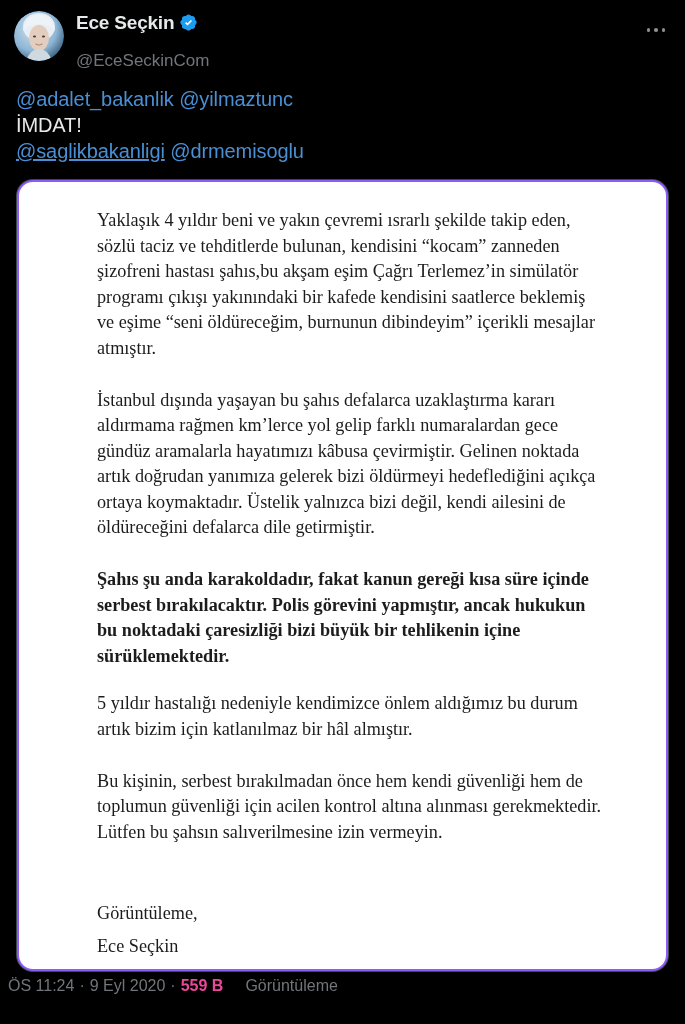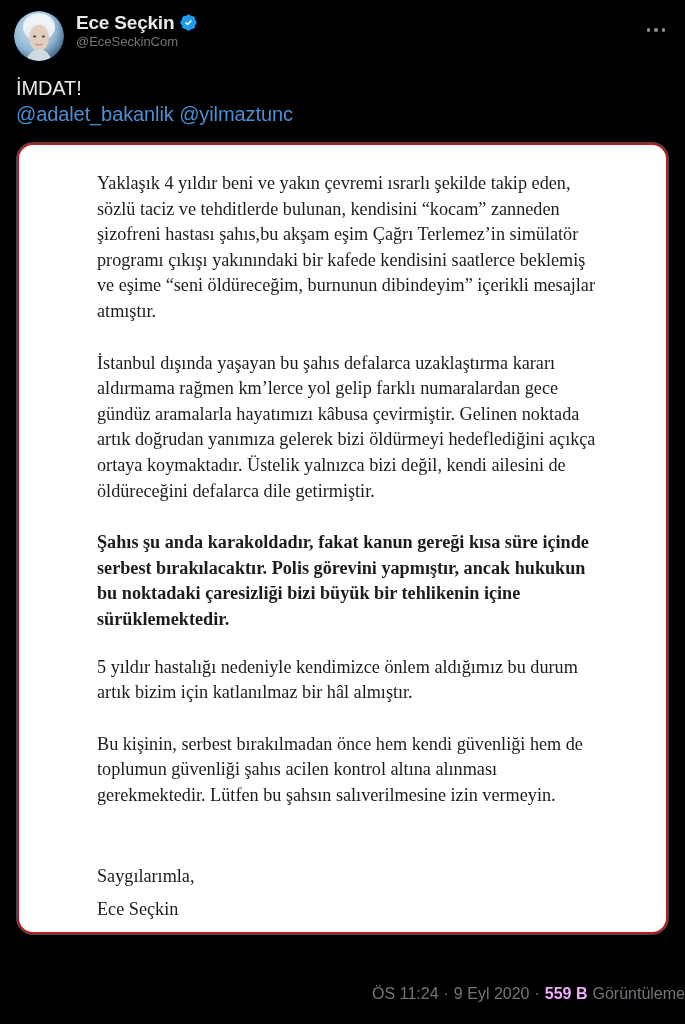--- a/index.html
+++ b/index.html
@@ -60,24 +60,24 @@
     letter-spacing: -0.2px;
     white-space: nowrap;
   }
   .verified-badge {
     width: 19px;
     height: 19px;
     flex: 0 0 19px;
     display: block;
   }
   .handle {
-    font-size: 13px;
+    font-size: 17px;
     color: #71767b;
     line-height: 1.3;
-    margin-top: 0;
+    margin-top: 16px;
     white-space: nowrap;
   }
 
   .more-menu {
     position: absolute;
     top: 20px;
     right: 14px;
     width: 30px;
     height: 20px;
     display: flex;
@@ -109,21 +109,21 @@
   .mention.underlined { text-decoration: underline; }
 
   
   .media-card {
     position: relative;
     margin: 16px 17px 0 17px;
     height: 791px;
     box-sizing: border-box;
     border-radius: 16px;
     background: #ffffff;
-    border: 2px solid #b91c1c;
+    border: 2px solid #8b5cf6;
     box-shadow: 0 0 0 1px rgba(190,212,230,0.35);
     overflow: hidden;
   }
   .letter {
     box-sizing: border-box;
     padding: 26px 62px 0 78px;
     font-family: "Liberation Serif", "DejaVu Serif", serif;
     color: #1c1c1c;
     font-size: 18.2px;
     line-height: 25.6px;
@@ -134,36 +134,35 @@
   }
   .letter p.tight { margin-bottom: 22px; font-weight: bold; }
   .letter .sign-block { margin-top: 52px; }
   .letter .sign-block .sig-line { display: block; line-height: 33px; }
 
   
   .tweet-footer {
     position: absolute;
     left: 0;
     right: 0;
-    bottom: 0;
+    bottom: 8px;
     height: 61px;
     display: flex;
     align-items: center;
-    padding: 0 0;
+    padding: 0 8px;
     box-sizing: border-box;
     font-size: 16px;
     color: #71767b;
-    justify-content: flex-end;
   }
   .tweet-footer .sep { margin: 0 5px; }
   .tweet-footer .views-count {
-    color: #f0abfc;
+    color: #ec4899;
     font-weight: bold;
   }
-  .tweet-footer .views-label { margin-left: 5px; }
+  .tweet-footer .views-label { margin-left: 22px; }
 </style>
 </head>
 <body>
 
 <div class="tweet">
 
   <div class="tweet-header">
 
     <div class="avatar">
       <svg viewBox="0 0 50 50" xmlns="http://www.w3.org/2000/svg" aria-hidden="true">
@@ -202,36 +201,40 @@
     </div>
 
     <div class="more-menu">
       <i></i>
         <i></i>
         <i></i>
     </div>
   </div>
 
   <div class="tweet-text">
-    <span class="line">İMDAT!</span>
     <span class="line">
       <a class="mention" href="#">@adalet_bakanlik</a>
       <a class="mention" href="#">@yilmaztunc</a>
+    </span>
+    <span class="line">İMDAT!</span>
+    <span class="line">
+      <a class="mention underlined" href="#">@saglikbakanligi</a>
+      <a class="mention" href="#">@drmemisoglu</a>
     </span>
   </div>
 
   <div class="media-card">
     <div class="letter">
       <p>Yaklaşık 4 yıldır beni ve yakın çevremi ısrarlı şekilde takip eden, sözlü taciz ve tehditlerde bulunan, kendisini “kocam” zanneden şizofreni hastası şahıs,bu akşam eşim Çağrı Terlemez’in simülatör programı çıkışı yakınındaki bir kafede kendisini saatlerce beklemiş ve eşime “seni öldüreceğim, burnunun dibindeyim” içerikli mesajlar atmıştır.</p>
       <p>İstanbul dışında yaşayan bu şahıs defalarca uzaklaştırma kararı aldırmama rağmen km’lerce yol gelip farklı numaralardan gece gündüz aramalarla hayatımızı kâbusa çevirmiştir. Gelinen noktada artık doğrudan yanımıza gelerek bizi öldürmeyi hedeflediğini açıkça ortaya koymaktadır. Üstelik yalnızca bizi değil, kendi ailesini de öldüreceğini defalarca dile getirmiştir.</p>
       <p class="tight">Şahıs şu anda karakoldadır, fakat kanun gereği kısa süre içinde serbest bırakılacaktır. Polis görevini yapmıştır, ancak hukukun bu noktadaki çaresizliği bizi büyük bir tehlikenin içine sürüklemektedir.</p>
       <p>5 yıldır hastalığı nedeniyle kendimizce önlem aldığımız bu durum artık bizim için katlanılmaz bir hâl almıştır.</p>
-      <p>Bu kişinin, serbest bırakılmadan önce hem kendi güvenliği hem de toplumun güvenliği şahıs acilen kontrol altına alınması gerekmektedir. Lütfen bu şahsın salıverilmesine izin vermeyin.</p>
+      <p>Bu kişinin, serbest bırakılmadan önce hem kendi güvenliği hem de toplumun güvenliği için acilen kontrol altına alınması gerekmektedir. Lütfen bu şahsın salıverilmesine izin vermeyin.</p>
       <div class="sign-block">
-        <span class="sig-line">Saygılarımla,</span>
+        <span class="sig-line">Görüntüleme,</span>
         <span class="sig-line">Ece Seçkin</span>
       </div>
     </div>
   </div>
 
   <div class="tweet-footer">
     <span>ÖS 11:24</span>
     <span class="sep">·</span>
     <span>9 Eyl 2020</span>
     <span class="sep">·</span>

